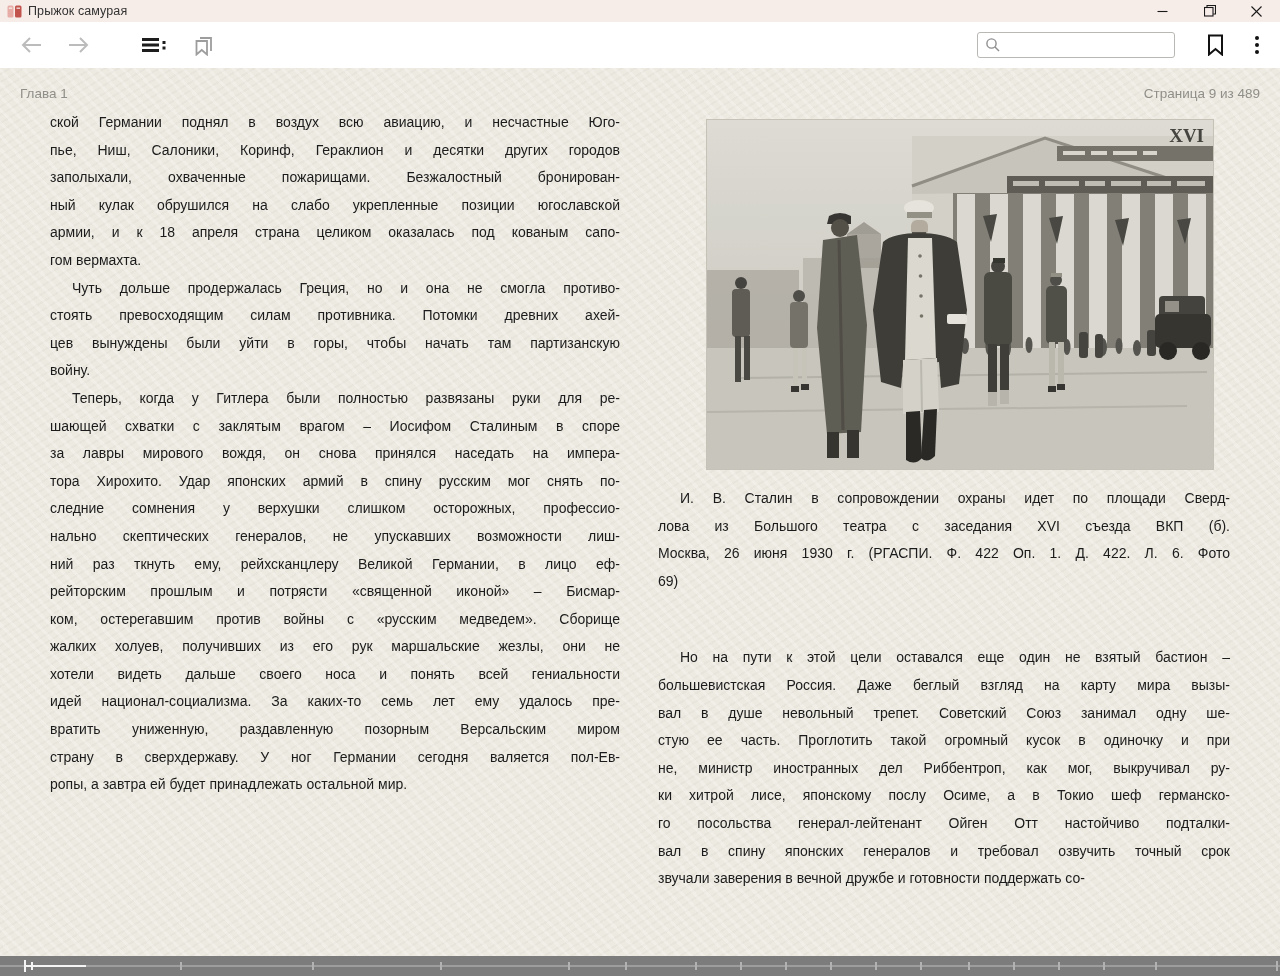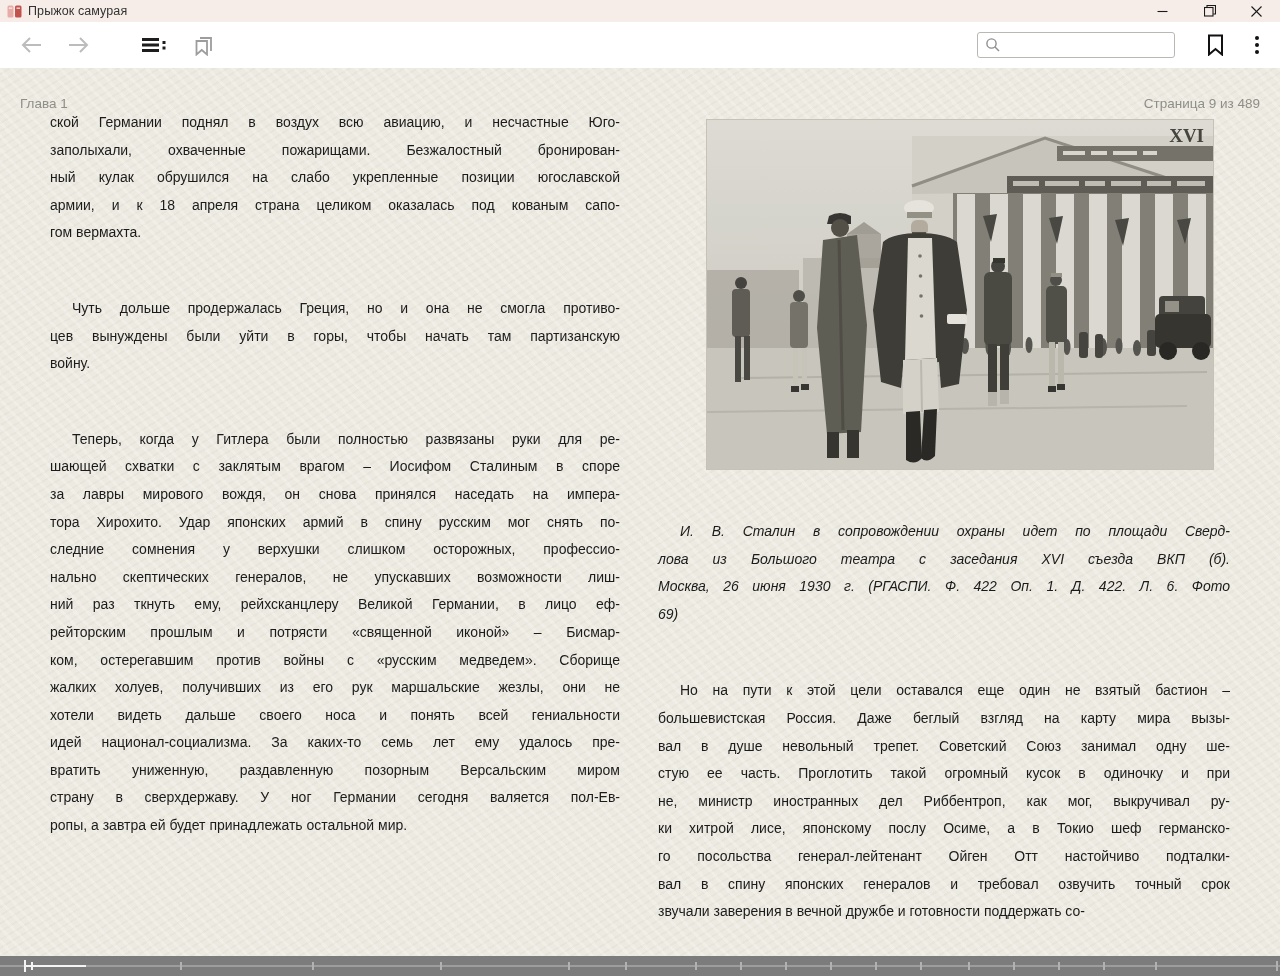--- a/index.html
+++ b/index.html
@@ -54,36 +54,36 @@
   
   .content{
     position:absolute;top:68px;left:0;right:0;bottom:20px;
     background:
       repeating-linear-gradient(47deg, rgba(255,255,255,.22) 0 3px, rgba(0,0,0,0) 3px 9px),
       repeating-linear-gradient(-31deg, rgba(196,190,176,.12) 0 2px, rgba(0,0,0,0) 2px 7px),
       #edeae2;
     overflow:hidden;
   }
   .page-header{
-    position:absolute;top:28px;left:20px;right:20px;
+    position:absolute;top:18px;left:20px;right:20px;
     display:flex;justify-content:space-between;
     font-size:13.5px;color:#8f8e88;
   }
   .col{position:absolute;top:41px;}
   .col-left{left:50px;width:570px;}
   .col-right{left:658px;width:572px;}
 
   .line{
     font-size:14px;line-height:27.6px;color:#1b1b1b;
     text-align:justify;text-align-last:justify;
     white-space:nowrap;
   }
   .line.last{text-align-last:left;}
-  .line.indent{text-indent:22px;margin-top:48px;}
-  .caption .line{font-style:italic;}
+  .line.indent{text-indent:22px;}
+  .caption .line{}
   .para-gap{margin-top:49px;}
 
   
   .photo{
     margin:10px 32px 15px 48px;width:508px;height:351px;
     box-sizing:border-box;border:1px solid #c6c2b8;
     background:#cfcdc6;overflow:hidden;
   }
 
   
@@ -186,27 +186,29 @@
 
   <div class="content">
     <div class="page-header">
       <span>Глава 1</span>
       <span>Страница 9 из 489</span>
     </div>
 
     <div class="col col-left">
       <div class="para">
           <div class="line">ской Германии поднял в воздух всю авиацию, и несчастные Юго-</div>
+          <div class="line">пье, Ниш, Салоники, Коринф, Гераклион и десятки других городов</div>
           <div class="line">заполыхали, охваченные пожарищами. Безжалостный бронирован-</div>
           <div class="line">ный кулак обрушился на слабо укрепленные позиции югославской</div>
           <div class="line">армии, и к 18 апреля страна целиком оказалась под кованым сапо-</div>
           <div class="line last">гом вермахта.</div>
         </div>
       <div class="para">
           <div class="line indent">Чуть дольше продержалась Греция, но и она не смогла противо-</div>
+          <div class="line">стоять превосходящим силам противника. Потомки древних ахей-</div>
           <div class="line">цев вынуждены были уйти в горы, чтобы начать там партизанскую</div>
           <div class="line last">войну.</div>
         </div>
       <div class="para">
           <div class="line indent">Теперь, когда у Гитлера были полностью развязаны руки для ре-</div>
           <div class="line">шающей схватки с заклятым врагом – Иосифом Сталиным в споре</div>
           <div class="line">за лавры мирового вождя, он снова принялся наседать на импера-</div>
           <div class="line">тора Хирохито. Удар японских армий в спину русским мог снять по-</div>
           <div class="line">следние сомнения у верхушки слишком осторожных, профессио-</div>
           <div class="line">нально скептических генералов, не упускавших возможности лиш-</div>

